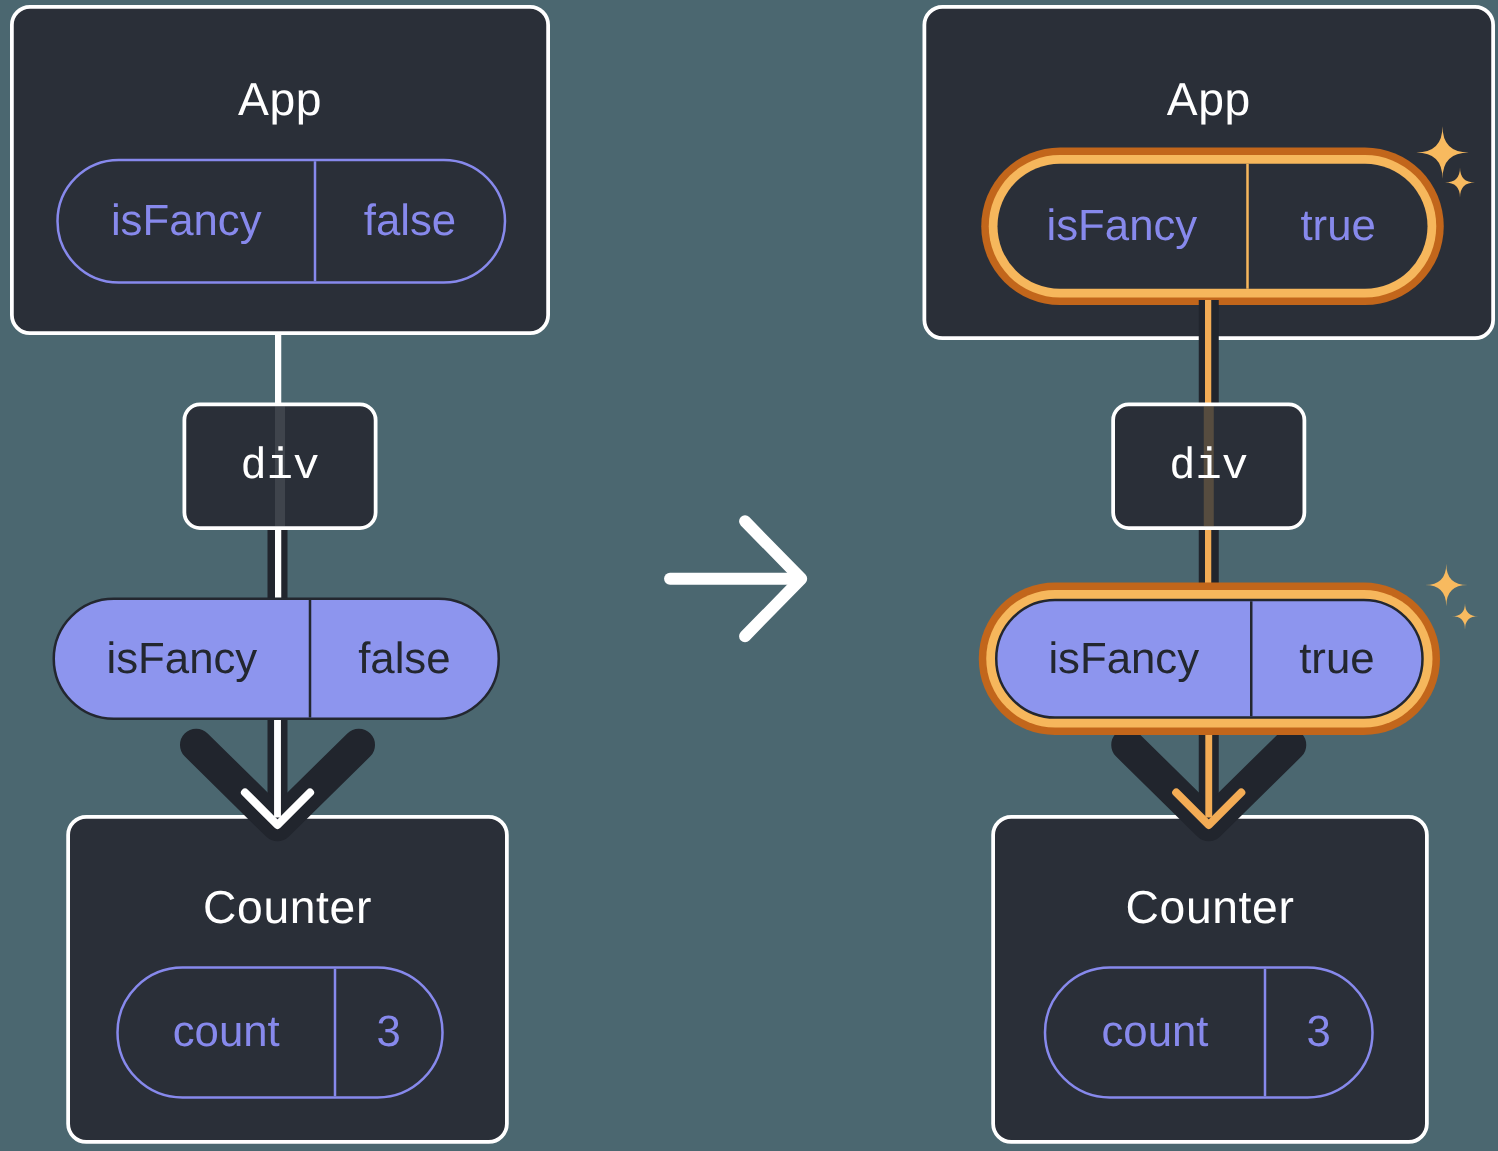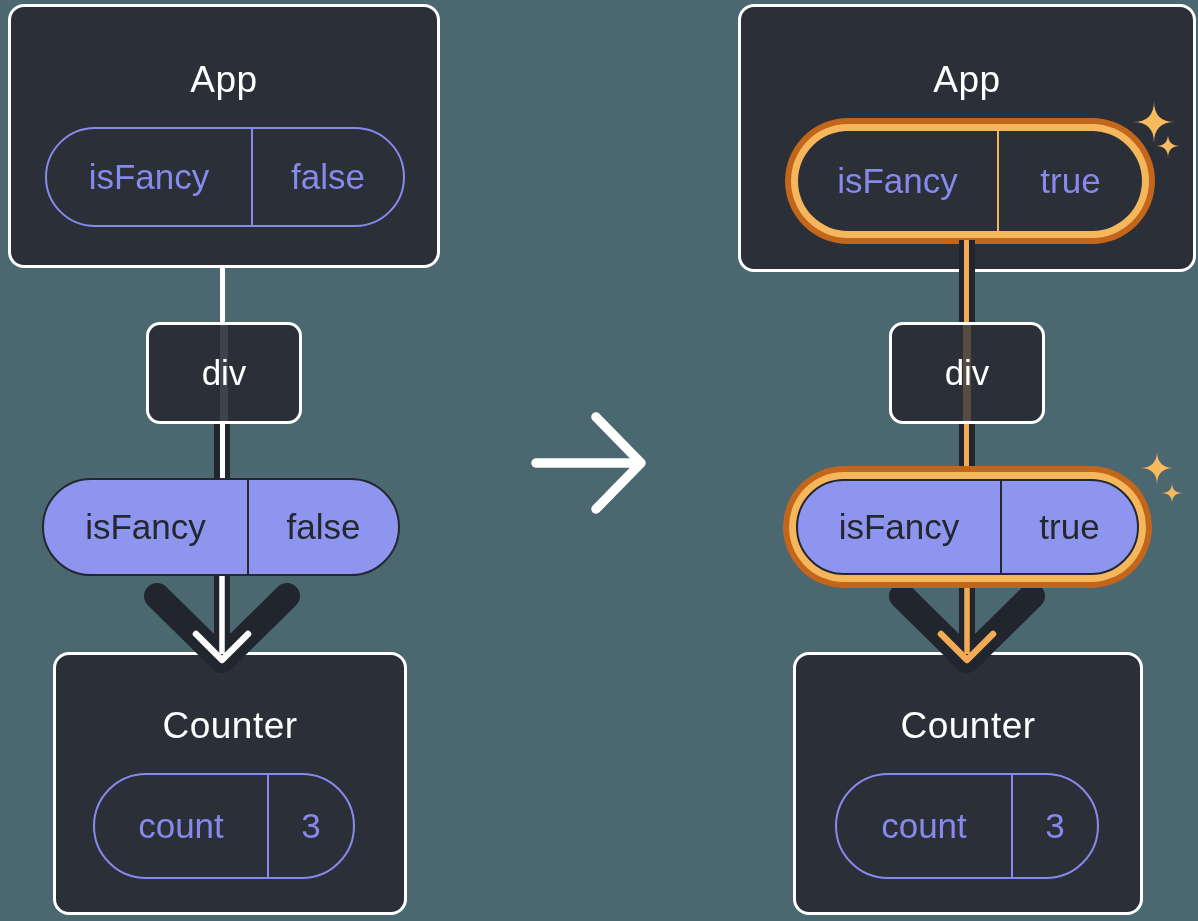--- a/index.html
+++ b/index.html
@@ -32,21 +32,21 @@
     border:3px solid var(--panel_border);
     border-radius:14px;
     box-sizing:border-box;
     display:flex;align-items:center;justify-content:center;
     color:#fff;font-size:35px;font-weight:500;
     z-index:2;
   }
   .stripe{position:absolute;top:0;bottom:0;left:50%;width:8px;margin-left:-4px;z-index:0;}
   .stripe.sl{background:rgba(255,255,255,0.10);}
   .stripe.sr{background:rgba(246,183,92,0.22);}
-  .dom-label{position:relative;z-index:1;}
+  .dom-label{position:relative;z-index:1;font-family:Liberation Mono, monospace;}
 
   
   .pill{
     position:absolute;display:flex;align-items:stretch;
     border-radius:999px;box-sizing:border-box;
     font-size:35px;z-index:3;
   }
   .pill .cell{display:flex;align-items:center;justify-content:center;}
   .pill .v{flex:1;}
   .outline-purple{border:2.5px solid var(--purple);color:var(--purple);}

